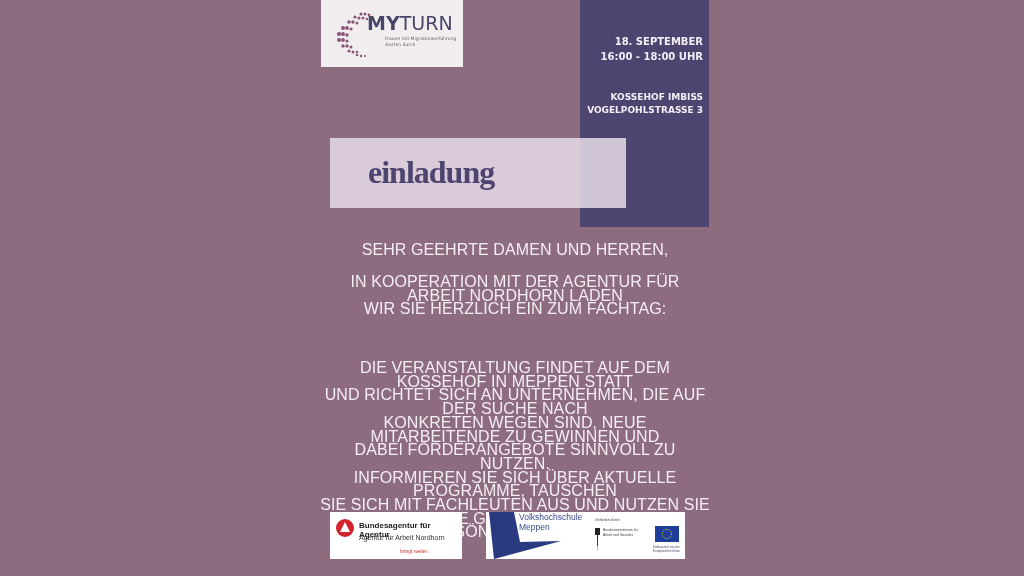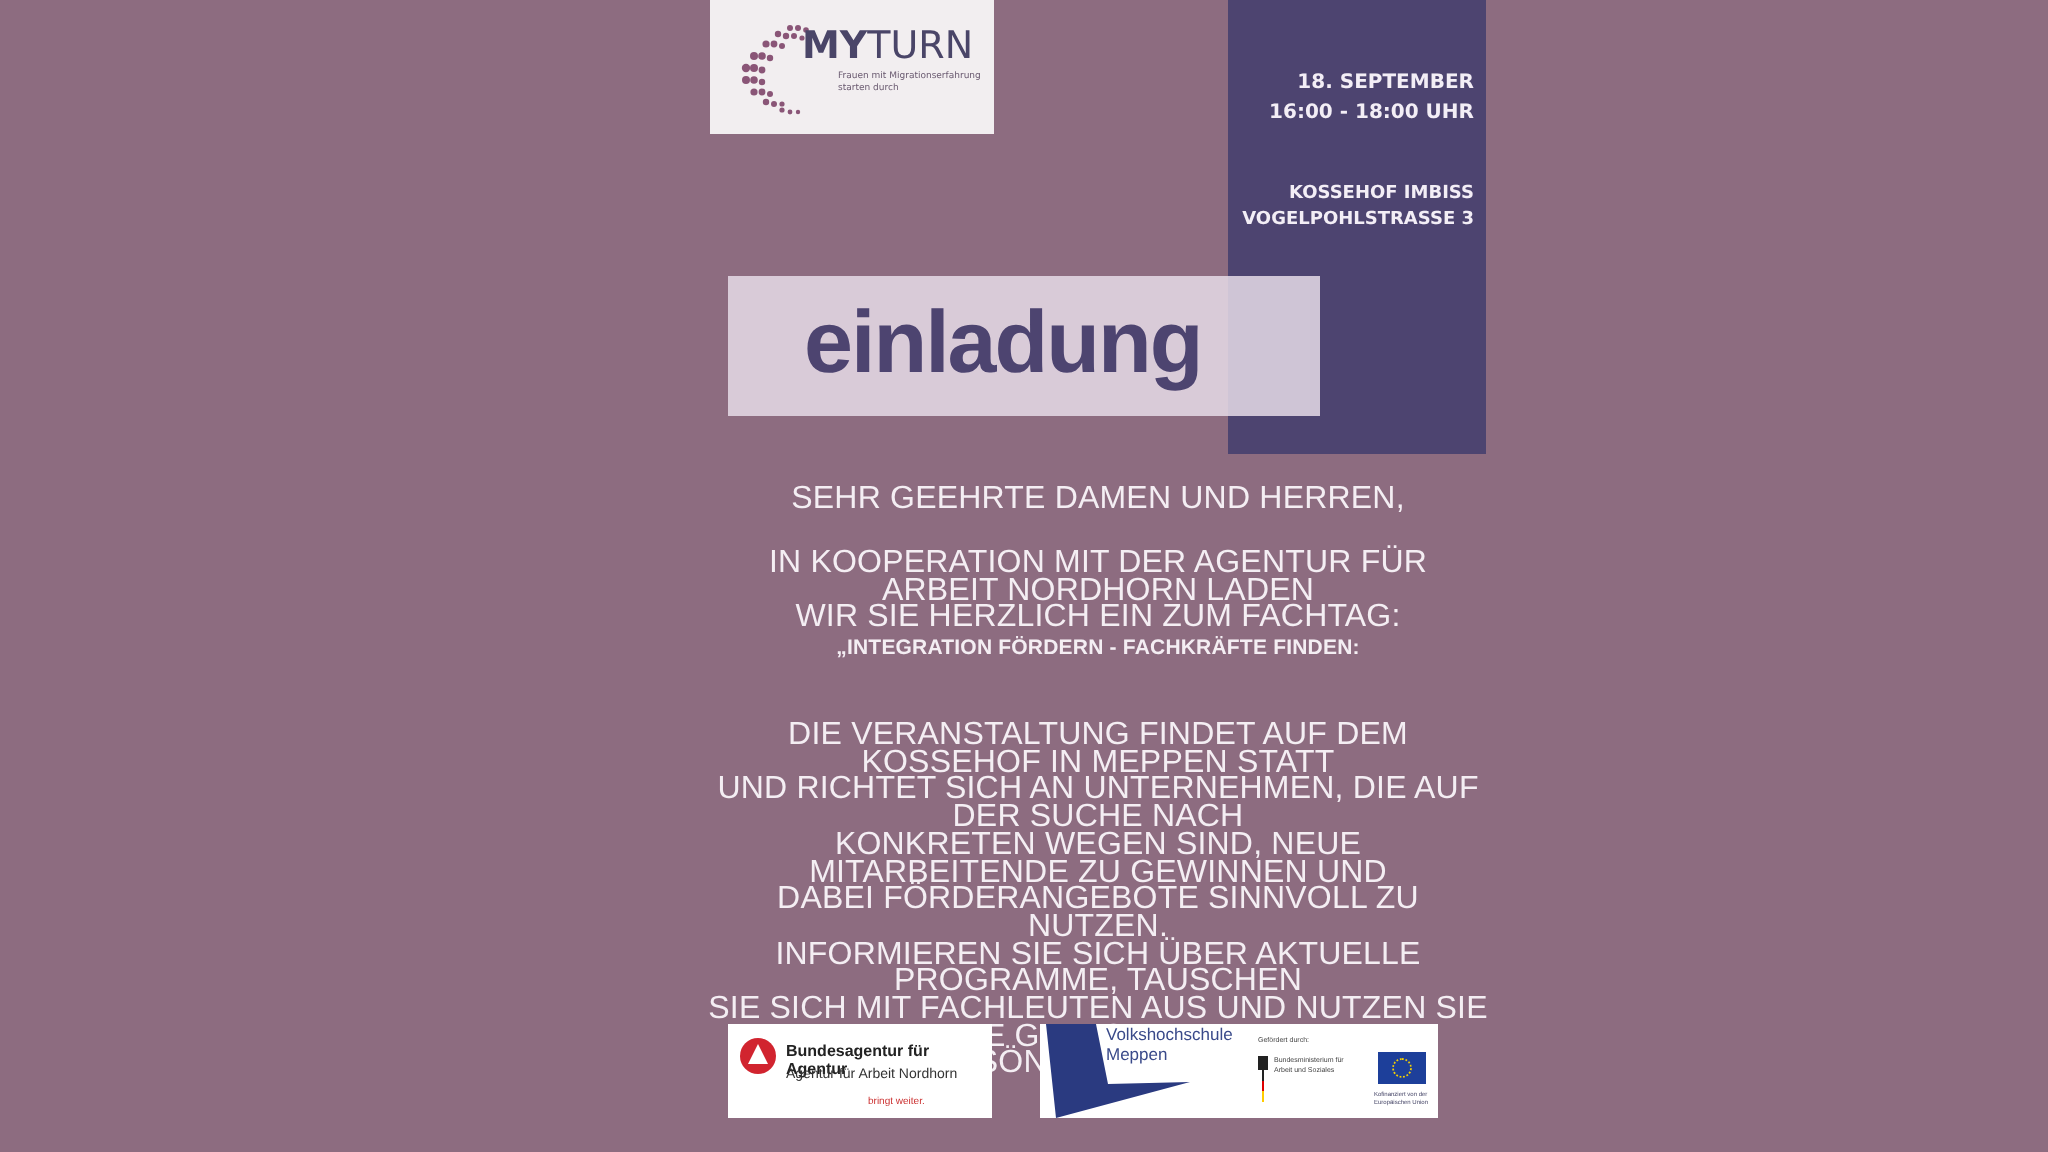--- a/index.html
+++ b/index.html
@@ -2,21 +2,21 @@
 <html><head>
   <meta charset="utf-8">
   <style>
     html, body { margin:0; padding:0; }
     body {
       width:1024px; height:576px; overflow:hidden;
       background:#8d6c80;
       position:relative;
       font-family:"DejaVu Sans", sans-serif;
     }
-    .poster { position:absolute; left:0; top:0; width:845px; height:576px;margin-left:34px; }
+    .poster { position:absolute; left:0; top:0; width:845px; height:576px; }
 
     .logo-box {
       position:absolute; left:321px; top:0; width:142px; height:67px;
       background:#f2eef0;
     }
     .logo-dots { position:absolute; left:10px; top:8px; width:42px; height:52px; }
     .logo-title {
       position:absolute; left:46px; top:13px;
       font-family:"DejaVu Sans", sans-serif; font-size:19px; color:#4a4568; letter-spacing:0px;
       line-height:20px;
@@ -41,22 +41,22 @@
       position:absolute; right:6px; top:91px; text-align:right;
       color:#f3eef6; font-weight:bold; font-size:9px; line-height:13px;
     }
 
     .title-box {
       position:absolute; left:330px; top:138px; width:296px; height:70px;
       background:rgba(230,220,232,0.85);
     }
     .title-text {
       position:absolute; left:38px; top:9px;
-      font-family:Liberation Sans, sans-serif; font-weight:bold;
-      font-size:44px; color:#4d4470; letter-spacing:-1px; line-height:50px;
+      font-family:Liberation Serif, serif; font-weight:bold;
+      font-size:32px; color:#4d4470; letter-spacing:-1px; line-height:50px;
     }
 
     .body-text {
       position:absolute; left:320px; width:390px; text-align:center;
       color:#f4eef3; font-family:"Liberation Sans", sans-serif;
       font-size:16px; line-height:13.7px; letter-spacing:0.1px;
     }
     .greeting { top:243px; }
     .intro { top:275px; }
     .event-title { top:318px; font-weight:bold; font-size:10.5px; }
@@ -149,21 +149,20 @@
   </div>
 
   <div class="body-text greeting">SEHR GEEHRTE DAMEN UND HERREN,</div>
 
   <div class="body-text intro">
     <div>IN KOOPERATION MIT DER AGENTUR FÜR ARBEIT NORDHORN LADEN</div>
     <div>WIR SIE HERZLICH EIN ZUM FACHTAG:</div>
   </div>
 
   <div class="body-text event-title">
-    <div>„INTEGRATION FÖRDERN - FACHKRÄFTE FINDEN:</div>
   </div>
 
   <div class="body-text desc">
     <div>DIE VERANSTALTUNG FINDET AUF DEM KOSSEHOF IN MEPPEN STATT</div>
     <div>UND RICHTET SICH AN UNTERNEHMEN, DIE AUF DER SUCHE NACH</div>
     <div>KONKRETEN WEGEN SIND, NEUE MITARBEITENDE ZU GEWINNEN UND</div>
     <div>DABEI FÖRDERANGEBOTE SINNVOLL ZU NUTZEN.</div>
     <div>INFORMIEREN SIE SICH ÜBER AKTUELLE PROGRAMME, TAUSCHEN</div>
     <div>SIE SICH MIT FACHLEUTEN AUS UND NUTZEN SIE DIE GELEGENHEIT</div>
     <div>ZUM PERSÖNLICHEN GESPRÄCH.</div>

